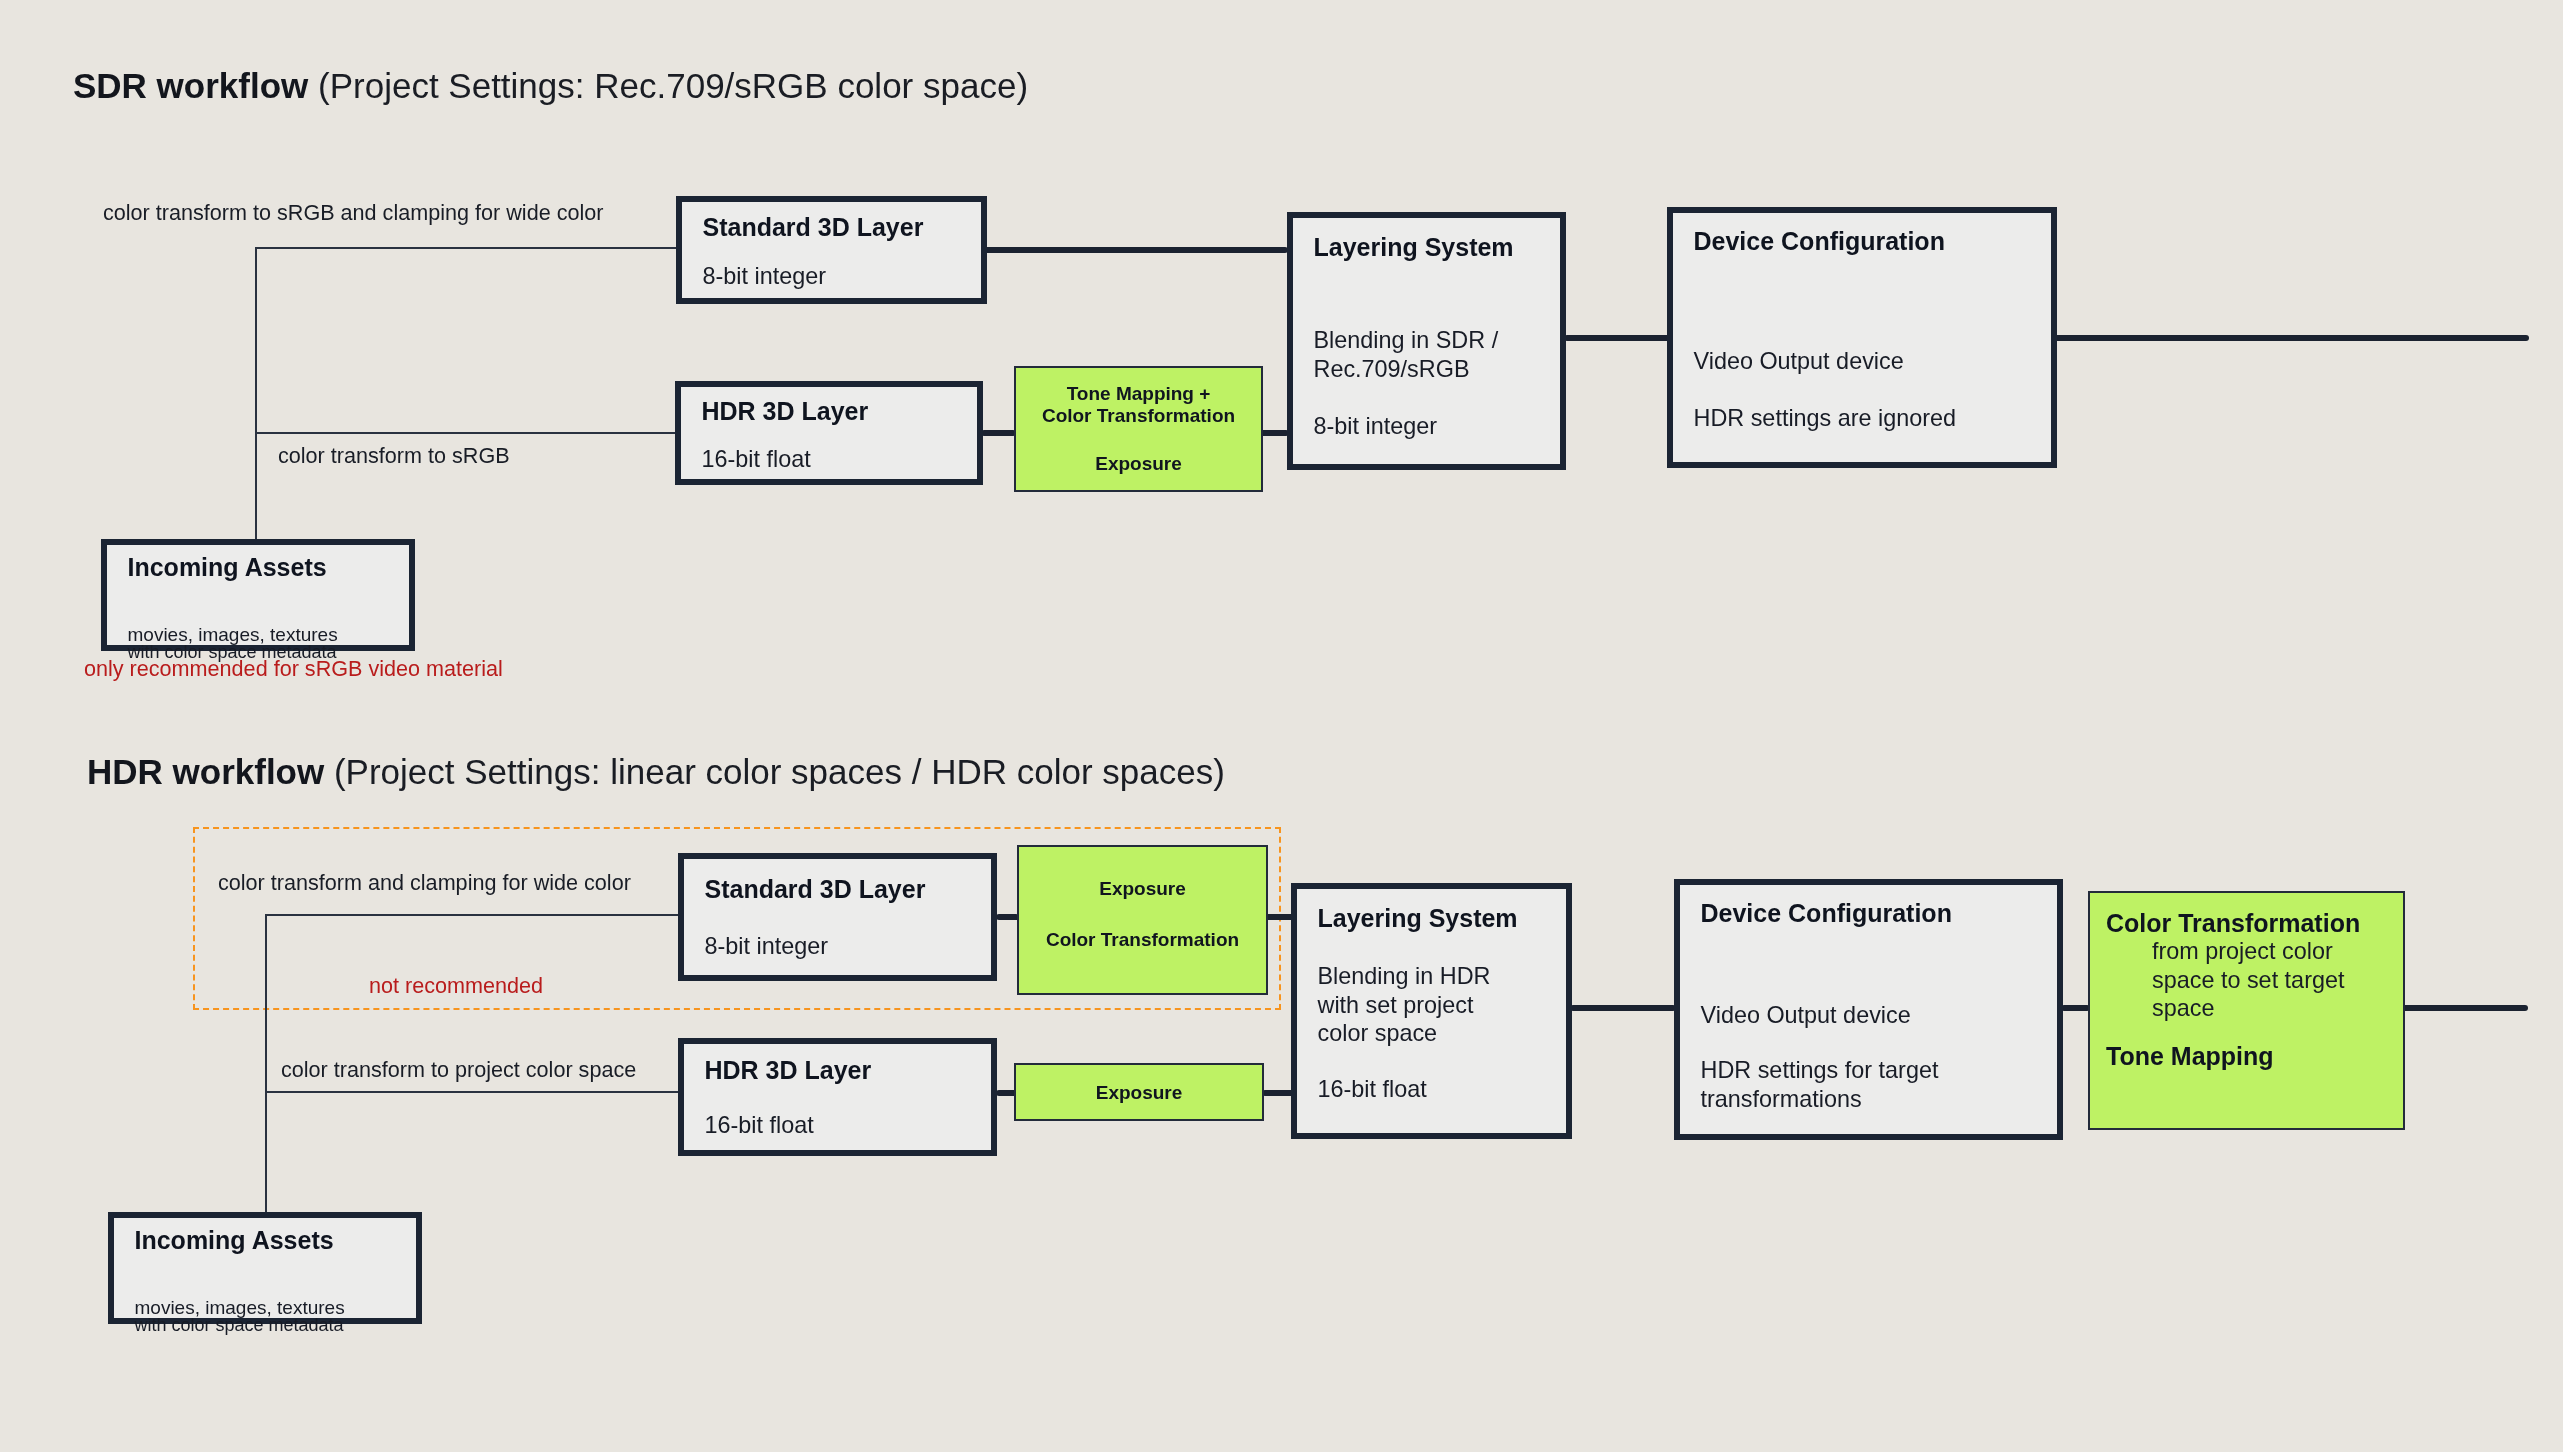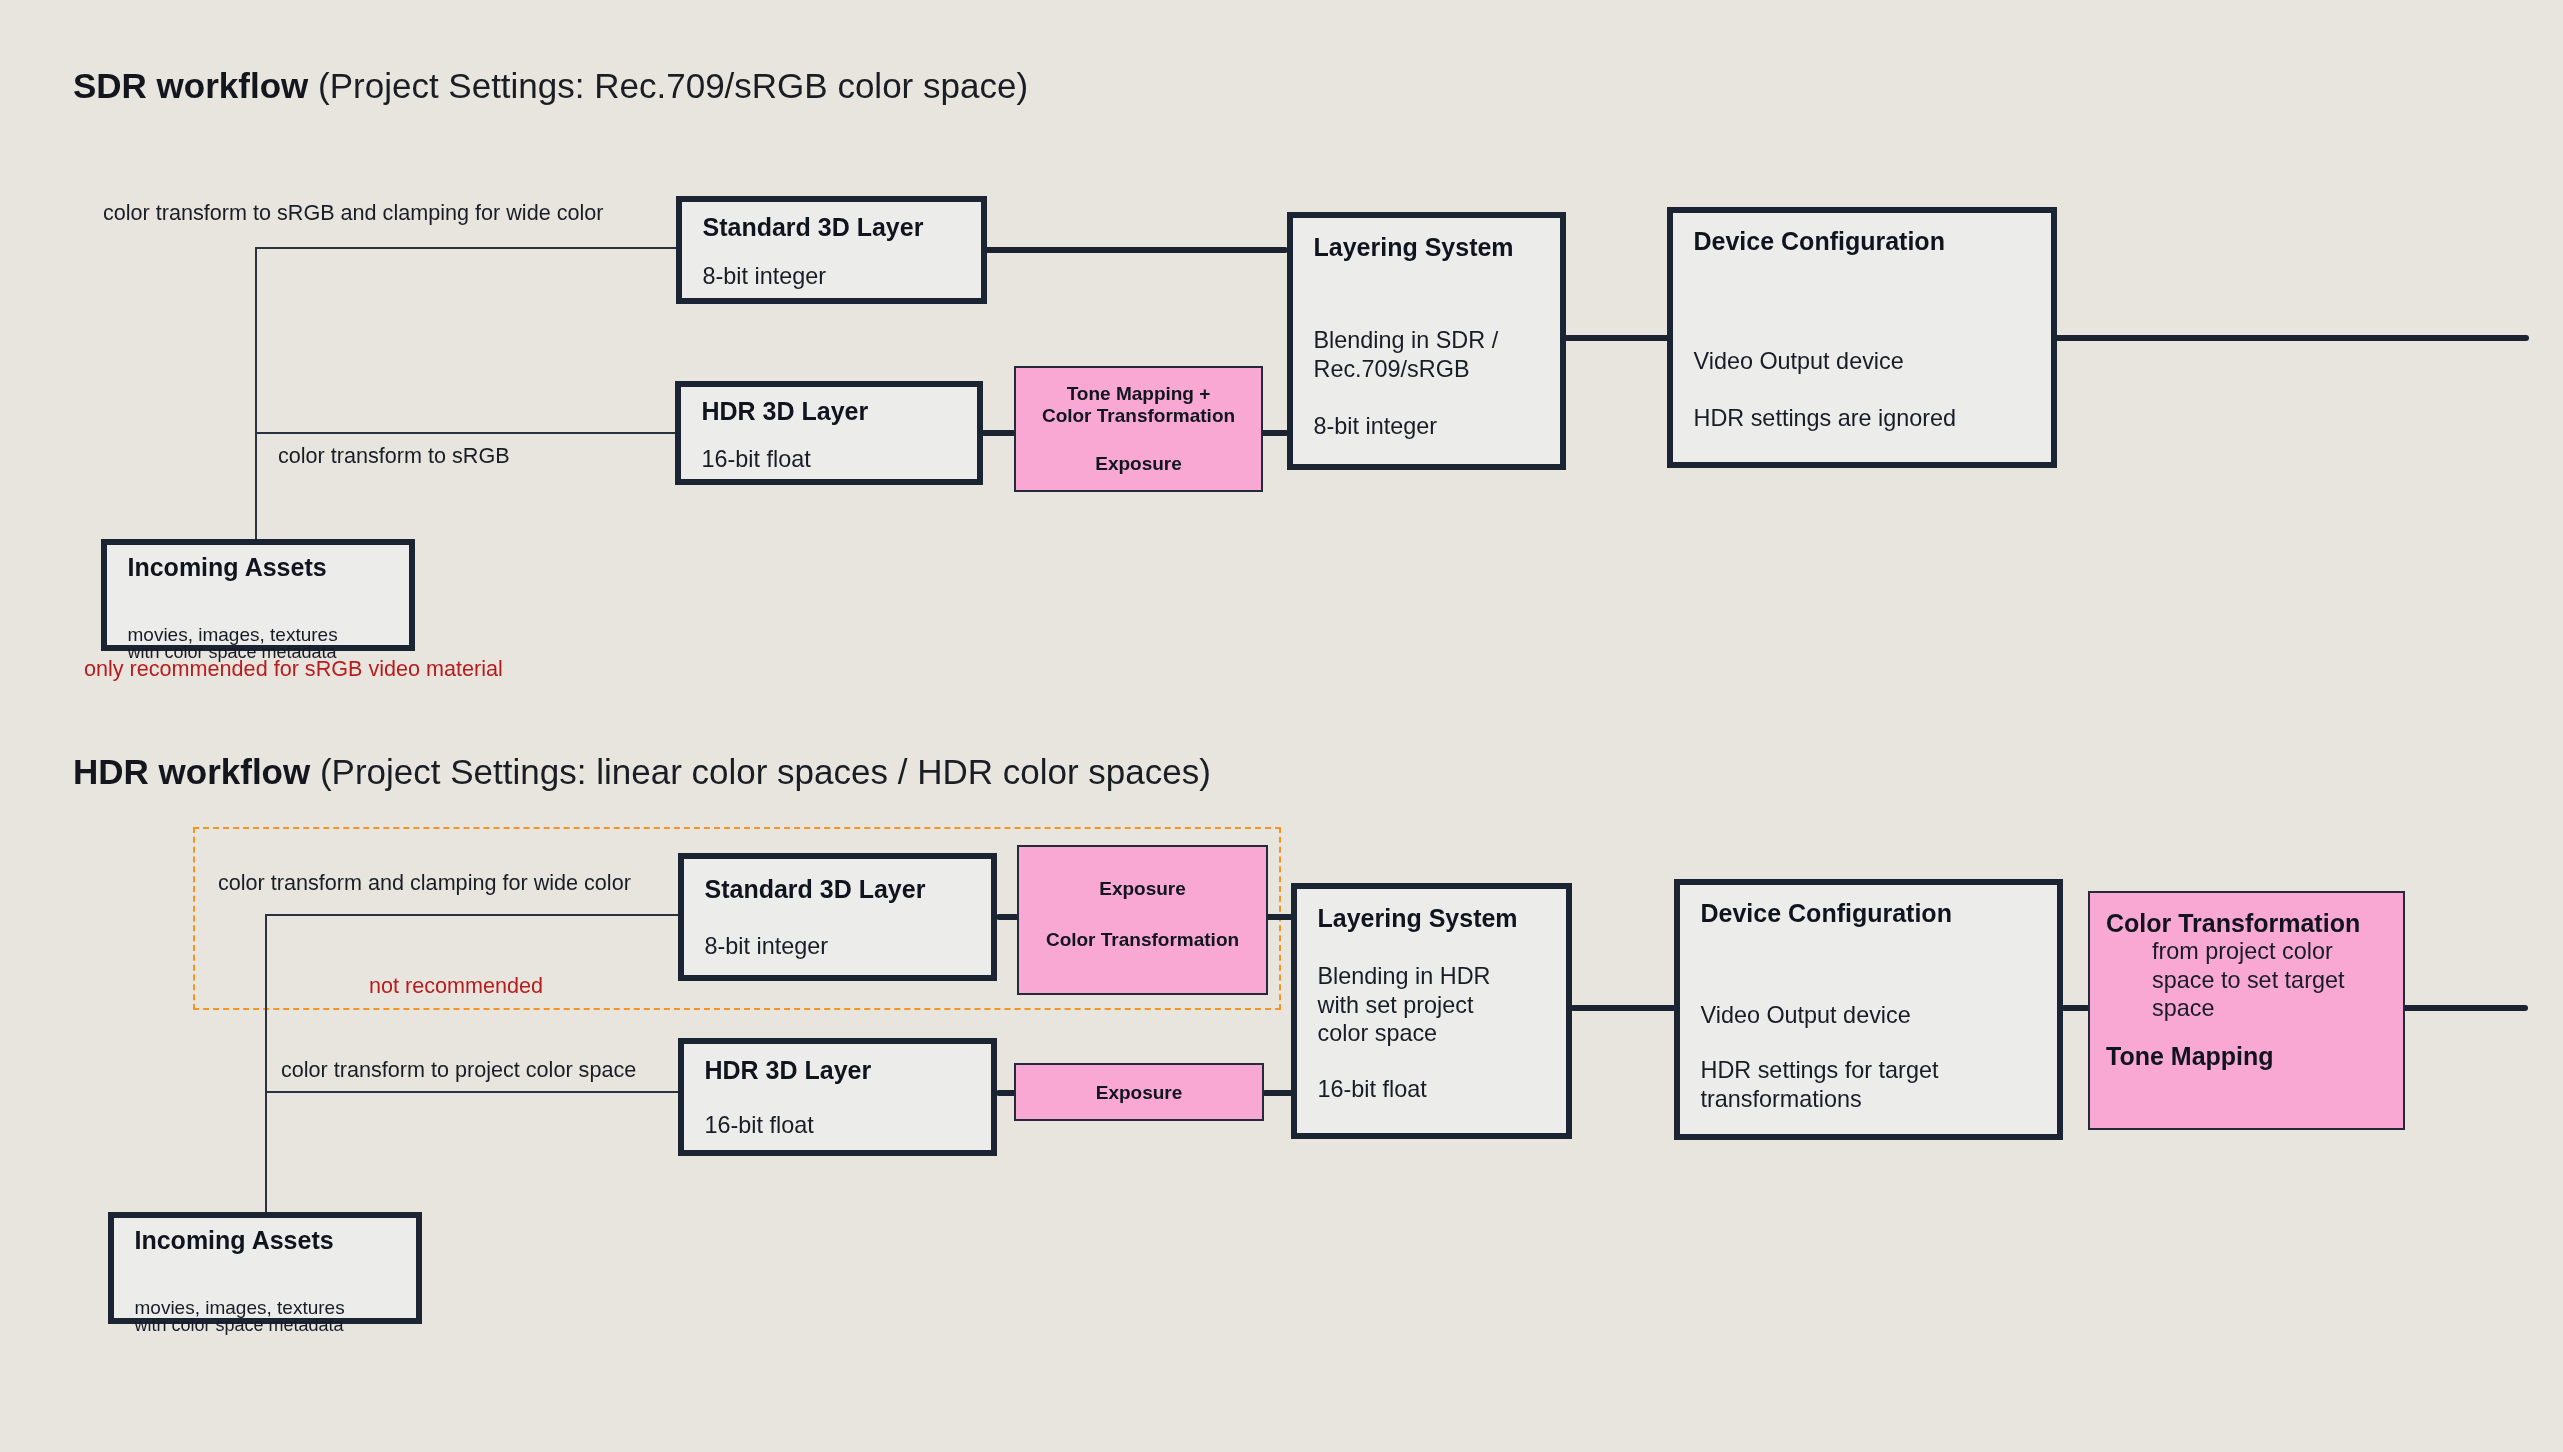--- a/index.html
+++ b/index.html
@@ -14,21 +14,21 @@
   
   .node{
     position:absolute;background:#ececeb;border:6.3px solid #1b2433;
     box-sizing:border-box;
   }
   .node .pad{position:absolute;left:20.5px;right:15px;}
   .node-title{font-weight:700;font-size:25px;line-height:30px;color:#0f141f;}
   .node-body{font-weight:400;font-size:23.4px;line-height:28.5px;color:#181c26;}
   
   .beige{
-    position:absolute;background:#f9a8d4;border:2.8px solid #232b3a;
+    position:absolute;background:#bef264;border:2.8px solid #232b3a;
     box-sizing:border-box;text-align:center;
   }
   .beige-text{font-weight:700;font-size:19px;line-height:23px;color:#10151f;}
   
   .in-title{font-weight:700;font-size:25px;line-height:27px;color:#0f141f;}
   .in-sub{font-size:19px;line-height:21.6px;color:#181c26;margin-top:44px;}
   .in-note{font-size:18px;line-height:21.6px;color:#181c26;margin-top:25px;}
   
   .lbl{font-size:21.6px;line-height:25px;color:#191d26;white-space:nowrap;}
   .orange{color:#b91c1c;margin-left:45px;}
@@ -88,21 +88,21 @@
   </div>
 
   <div class="node" style="left:101px;top:539px;width:314px;height:112px;">
     <div class="pad in-title" style="top:9px;">Incoming Assets</div>
     <div class="pad in-sub" style="top:35px;">movies, images, textures</div>
     <div class="pad in-note" style="top:72px;">with color space metadata</div>
   </div>
 
   <div class="abs lbl orange" style="left:39px;top:656px;">only recommended for sRGB video material</div>
 
-  <div class="abs wf-title" style="left:73px;top:750px;text-align:right;"><b>HDR workflow</b><span> (Project Settings: linear color spaces / HDR color spaces)</span></div>
+  <div class="abs wf-title" style="left:87px;top:750px;text-align:right;"><b>HDR workflow</b><span> (Project Settings: linear color spaces / HDR color spaces)</span></div>
 
   <div class="dashed-rect" style="left:193px;top:827px;width:1088px;height:183px;"></div>
 
   <div class="vline-thin" style="left:265px;top:915px;height:297px;"></div>
   <div class="hline-thin" style="left:265px;top:914px;width:415px;"></div>
   <div class="hline-thin" style="left:265px;top:1091px;width:415px;"></div>
   <div class="hline-thick" style="left:996px;top:914px;width:23px;"></div>
   <div class="hline-thick" style="left:1265px;top:914px;width:28.5px;"></div>
   <div class="hline-thick" style="left:996px;top:1090px;width:20.5px;"></div>
   <div class="hline-thick" style="left:1262px;top:1090px;width:32px;"></div>

